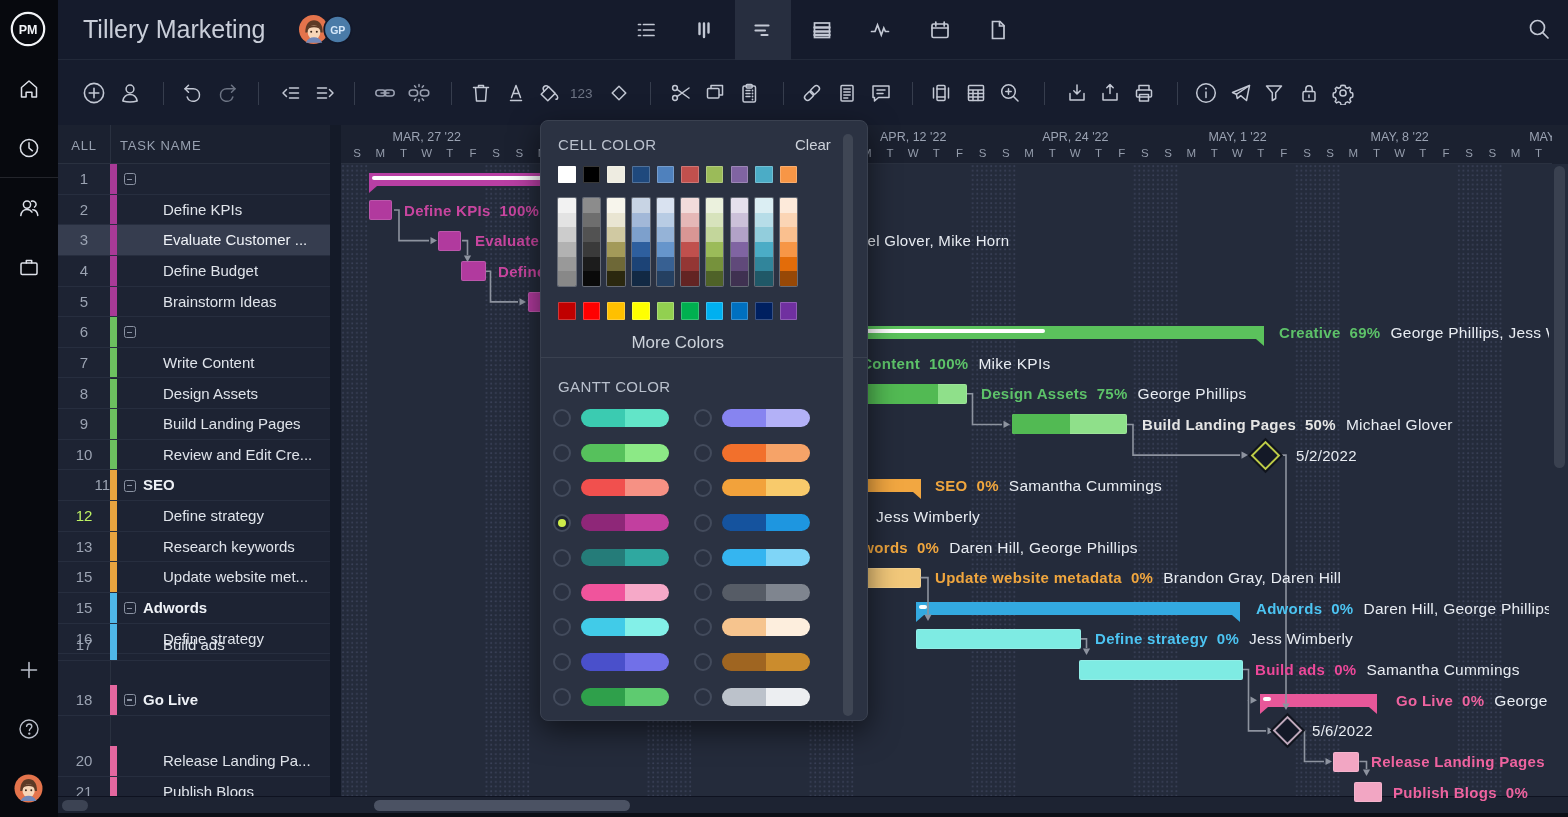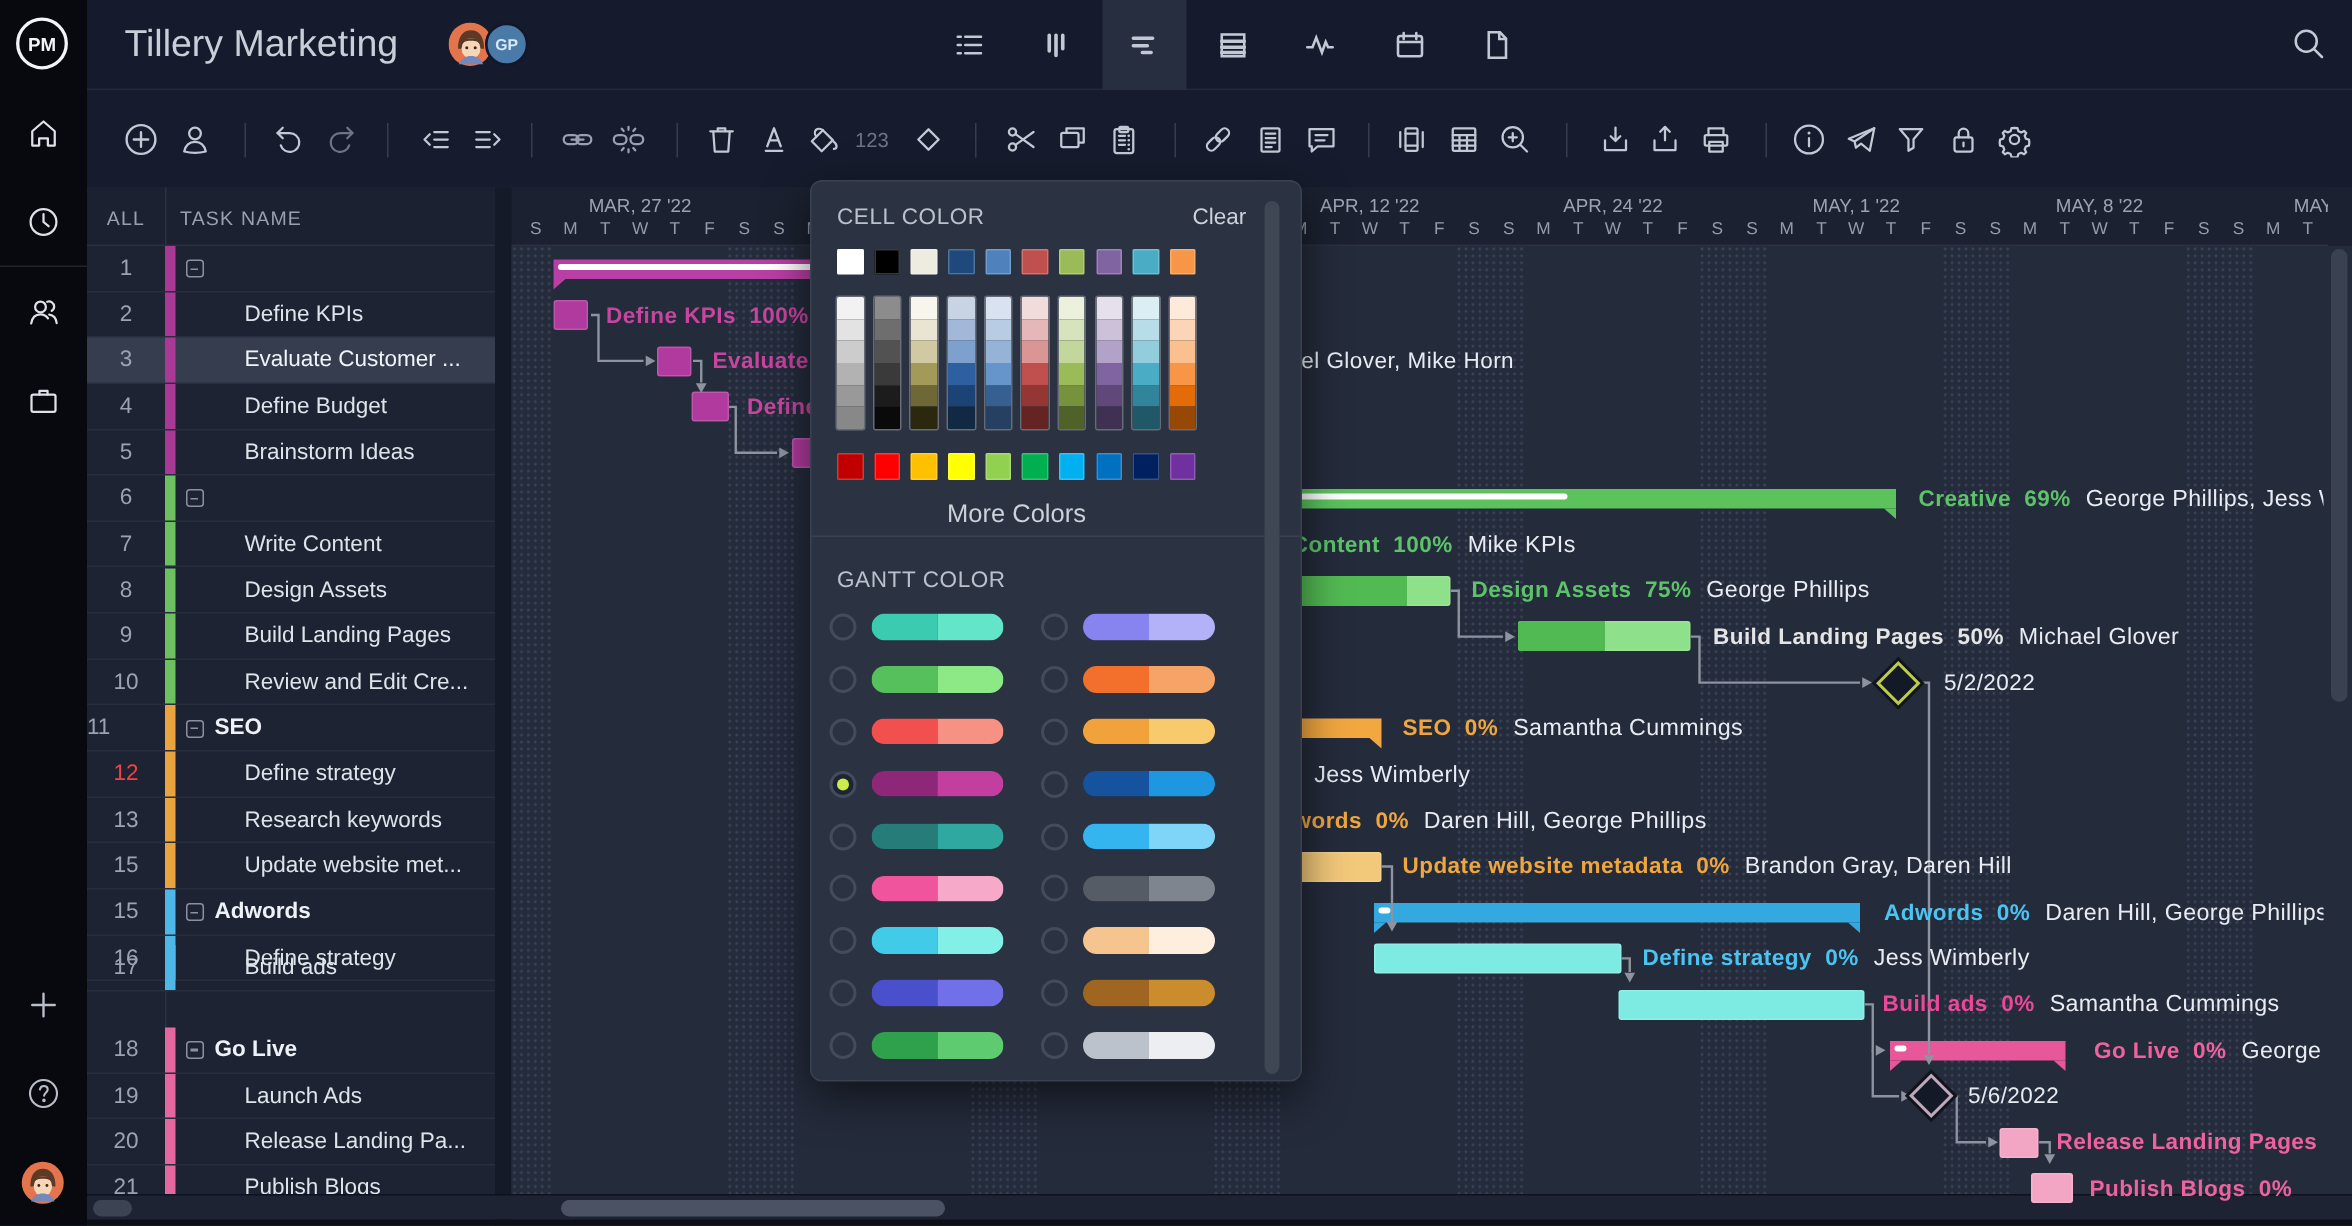--- a/index.html
+++ b/index.html
@@ -152,29 +152,29 @@
 <div class="a" style="left:0;top:0;width:52px;height:100%;color:#9ba3b2;font-size:15px;line-height:30.6px;text-align:center">9</div>
 <div class="a" style="left:52px;top:0;width:6.5px;height:100%;background:#6cc05f"></div>
 <div class="a" style="left:105px;top:0;width:165px;color:#dfe3ea;font-size:15px;line-height:30.6px;white-space:nowrap">Build Landing Pages</div>
 </div>
 <div class="a" style="left:0;top:275.8px;width:272px;height:30.64px;background:transparent;border-bottom:1px solid #272e3f">
 <div class="a" style="left:0;top:0;width:52px;height:100%;color:#9ba3b2;font-size:15px;line-height:30.6px;text-align:center">10</div>
 <div class="a" style="left:52px;top:0;width:6.5px;height:100%;background:#6cc05f"></div>
 <div class="a" style="left:105px;top:0;width:165px;color:#dfe3ea;font-size:15px;line-height:30.6px;white-space:nowrap">Review and Edit Cre...</div>
 </div>
 <div class="a" style="left:0;top:306.4px;width:272px;height:30.64px;background:transparent;border-bottom:1px solid #272e3f">
-<div class="a" style="left:0;top:0;width:52px;height:100%;color:#9ba3b2;font-size:15px;line-height:30.6px;text-align:left">11</div>
+<div class="a" style="left:0;top:0;width:52px;height:100%;color:#9ba3b2;font-size:15px;line-height:30.6px;text-align:right">11</div>
 <div class="a" style="left:52px;top:0;width:6.5px;height:100%;background:#e9a43f"></div>
 <div class="a" style="left:66px;top:9.3px;width:12px;height:12px;border:1.4px solid #8a92a2;border-radius:2.5px">
         <div class="a" style="left:2px;top:4.3px;width:5px;height:1.4px;background:#8a92a2"></div>
       </div>
 <div class="a" style="left:85px;top:0;width:180px;color:#eef1f6;font-weight:bold;font-size:15px;line-height:30.6px;white-space:nowrap">SEO</div>
 </div>
 <div class="a" style="left:0;top:337.0px;width:272px;height:30.64px;background:transparent;border-bottom:1px solid #272e3f">
-<div class="a" style="left:0;top:0;width:52px;height:100%;color:#ef4444;font-size:15px;line-height:30.6px;text-align:center">12</div>
+<div class="a" style="left:0;top:0;width:52px;height:100%;color:#bef264;font-size:15px;line-height:30.6px;text-align:center">12</div>
 <div class="a" style="left:52px;top:0;width:6.5px;height:100%;background:#e9a43f"></div>
 <div class="a" style="left:105px;top:0;width:165px;color:#dfe3ea;font-size:15px;line-height:30.6px;white-space:nowrap">Define strategy</div>
 </div>
 <div class="a" style="left:0;top:367.7px;width:272px;height:30.64px;background:transparent;border-bottom:1px solid #272e3f">
 <div class="a" style="left:0;top:0;width:52px;height:100%;color:#9ba3b2;font-size:15px;line-height:30.6px;text-align:center">13</div>
 <div class="a" style="left:52px;top:0;width:6.5px;height:100%;background:#e9a43f"></div>
 <div class="a" style="left:105px;top:0;width:165px;color:#dfe3ea;font-size:15px;line-height:30.6px;white-space:nowrap">Research keywords</div>
 </div>
 <div class="a" style="left:0;top:398.3px;width:272px;height:30.64px;background:transparent;border-bottom:1px solid #272e3f">
 <div class="a" style="left:0;top:0;width:52px;height:100%;color:#9ba3b2;font-size:15px;line-height:30.6px;text-align:center">15</div>
@@ -199,25 +199,20 @@
 <div class="a" style="left:52px;top:0;width:6.5px;height:100%;background:#4fb7e8"></div>
 <div class="a" style="left:105px;top:0;width:165px;color:#dfe3ea;font-size:15px;line-height:30.6px;white-space:nowrap">Build ads</div>
 </div>
 <div class="a" style="left:0;top:520.9px;width:272px;height:30.64px;background:transparent;border-bottom:1px solid #272e3f">
 <div class="a" style="left:0;top:0;width:52px;height:100%;color:#9ba3b2;font-size:15px;line-height:30.6px;text-align:center">18</div>
 <div class="a" style="left:52px;top:0;width:6.5px;height:100%;background:#e4679f"></div>
 <div class="a" style="left:66px;top:9.3px;width:12px;height:12px;border:1.4px solid #8a92a2;border-radius:2.5px">
         <div class="a" style="left:2px;top:4.3px;width:5px;height:1.4px;background:#8a92a2"></div>
       </div>
 <div class="a" style="left:85px;top:0;width:180px;color:#eef1f6;font-weight:bold;font-size:15px;line-height:30.6px;white-space:nowrap">Go Live</div>
-</div>
-<div class="a" style="left:0;top:551.5px;width:272px;height:30.64px;background:transparent;border-bottom:1px solid #272e3f">
-<div class="a" style="left:0;top:0;width:52px;height:100%;color:#9ba3b2;font-size:15px;line-height:30.6px;text-align:center">19</div>
-<div class="a" style="left:52px;top:0;width:6.5px;height:100%;background:#e4679f"></div>
-<div class="a" style="left:105px;top:0;width:165px;color:#dfe3ea;font-size:15px;line-height:30.6px;white-space:nowrap">Launch Ads</div>
 </div>
 <div class="a" style="left:0;top:582.2px;width:272px;height:30.64px;background:transparent;border-bottom:1px solid #272e3f">
 <div class="a" style="left:0;top:0;width:52px;height:100%;color:#9ba3b2;font-size:15px;line-height:30.6px;text-align:center">20</div>
 <div class="a" style="left:52px;top:0;width:6.5px;height:100%;background:#e4679f"></div>
 <div class="a" style="left:105px;top:0;width:165px;color:#dfe3ea;font-size:15px;line-height:30.6px;white-space:nowrap">Release Landing Pa...</div>
 </div>
 <div class="a" style="left:0;top:612.8px;width:272px;height:30.64px;background:transparent;border-bottom:1px solid #272e3f">
 <div class="a" style="left:0;top:0;width:52px;height:100%;color:#9ba3b2;font-size:15px;line-height:30.6px;text-align:center">21</div>
 <div class="a" style="left:52px;top:0;width:6.5px;height:100%;background:#e4679f"></div>
 <div class="a" style="left:105px;top:0;width:165px;color:#dfe3ea;font-size:15px;line-height:30.6px;white-space:nowrap">Publish Blogs</div>

